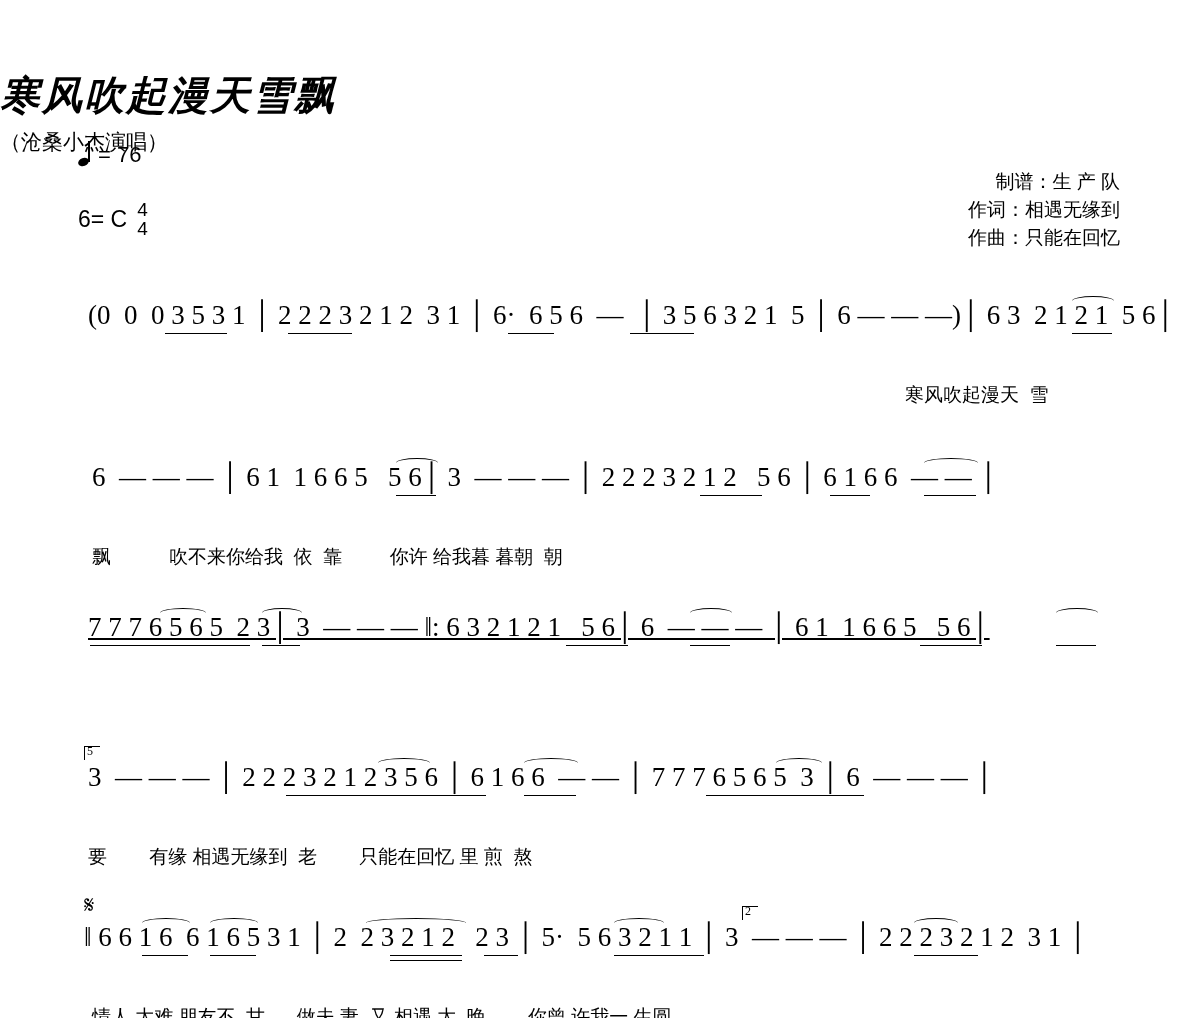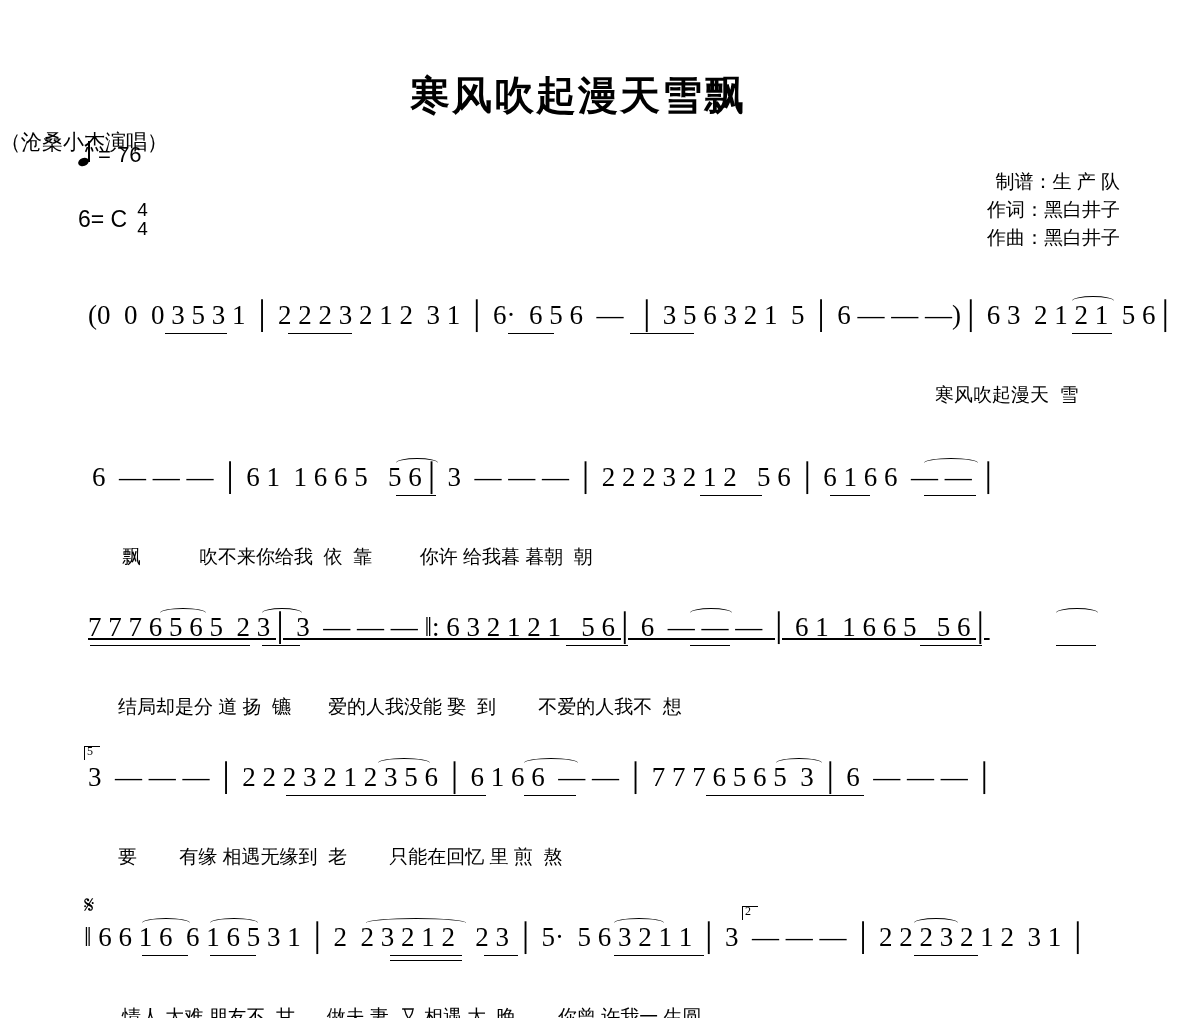--- a/index.html
+++ b/index.html
@@ -7,22 +7,22 @@
     width:1200px;height:1018px;
     background:#ffffff;
     font-family:"Liberation Sans", sans-serif;
     color:#000;
     position:relative;
     overflow:hidden;
   }
   .sheet{position:relative;width:1200px;height:1018px;}
 
   .title{
-    position:absolute;top:68px;left:0;width:1156px;text-align:center;
-    font-size:40px;font-weight:bold;letter-spacing:2px;
+    position:absolute;top:68px;left:0;width:1156px;
+    font-size:40px;font-weight:bold;letter-spacing:2px;font-style:italic;
   }
   .subtitle{
     position:absolute;top:128px;left:0;width:1200px;text-align:left;
     font-size:21px;
   }
 
   .tempo{
     position:absolute;top:142px;left:78px;
     font-size:22px;display:flex;align-items:center;gap:6px;
   }
@@ -57,21 +57,20 @@
     font-family:"Liberation Serif", serif;
     letter-spacing:0px;
     height:44px;
   }
   .lyrics{
     position:relative;
     font-size:19px;
     white-space:pre;
     font-family:"Liberation Sans", sans-serif;
     height:28px;
-    margin-left:30px;
   }
   .seg{position:absolute;top:0;}
   .lseg{position:absolute;top:0;}
   .slur{
     position:absolute;border-top:1.6px solid #000;border-radius:50%;
     height:9px;
   }
   .uline{position:absolute;height:0;border-bottom:1.7px solid #000;}
   .segno{position:absolute;font-size:24px;}
   .ending{position:absolute;font-size:12px;}
@@ -98,22 +97,22 @@
   <div class="keysig">
     <span>6= C</span>
     <span class="frac">
       <span class="num">4</span>
       <span class="den">4</span>
     </span>
   </div>
 
   <div class="credits">
     <div>制谱：生 产 队</div>
-    <div>作词：黑白井子</div>
-    <div>作曲：黑白井子</div>
+    <div>作词：相遇无缘到</div>
+    <div>作曲：只能在回忆</div>
   </div>
 
   <div class="system" style="top:300px;">
     <div class="notes">
       <span class="seg" style="left:88px;">(0  0  0 3 5 3 1 │ 2 2 2 3 2 1 2  3 1 │ 6·  6 5 6  —  │ 3 5 6 3 2 1  5 │ 6 — — —)│ 6 3  2 1 2 1  5 6│</span>
       
       <span class="uline" style="left:165px;top:33px;width:62px;"></span>
       <span class="uline" style="left:288px;top:33px;width:64px;"></span>
       <span class="uline" style="left:508px;top:33px;width:46px;"></span>
       <span class="uline" style="left:630px;top:33px;width:64px;"></span>
@@ -146,23 +145,20 @@
       <span class="uline" style="left:90px;top:33px;width:160px;"></span>
       <span class="uline" style="left:262px;top:33px;width:38px;"></span>
       <span class="slur" style="left:160px;top:-4px;width:46px;"></span>
       <span class="slur" style="left:262px;top:-4px;width:40px;"></span>
       <span class="uline" style="left:566px;top:33px;width:62px;"></span>
       <span class="uline" style="left:690px;top:33px;width:40px;"></span>
       <span class="slur" style="left:690px;top:-4px;width:42px;"></span>
       <span class="uline" style="left:920px;top:33px;width:62px;"></span>
       <span class="uline" style="left:1056px;top:33px;width:40px;"></span>
       <span class="slur" style="left:1056px;top:-4px;width:42px;"></span>
-    </div>
-    <div class="lyrics" style="top:38px;">
-      <span class="lseg" style="left:88px;">结局却是分 道 扬  镳       爱的人我没能 娶  到        不爱的人我不  想</span>
     </div>
   </div>
 
   <div class="system" style="top:762px;">
     <div class="notes">
       <span class="seg" style="left:88px;">3  — — — │ 2 2 2 3 2 1 2 3 5 6 │ 6 1 6 6  — — │ 7 7 7 6 5 6 5  3 │ 6  — — — │</span>
       <span class="ending" style="left:84px;top:-16px;">
         <span class="lineh"></span><span class="linev"></span>
         <span class="num">5</span>
       </span>

